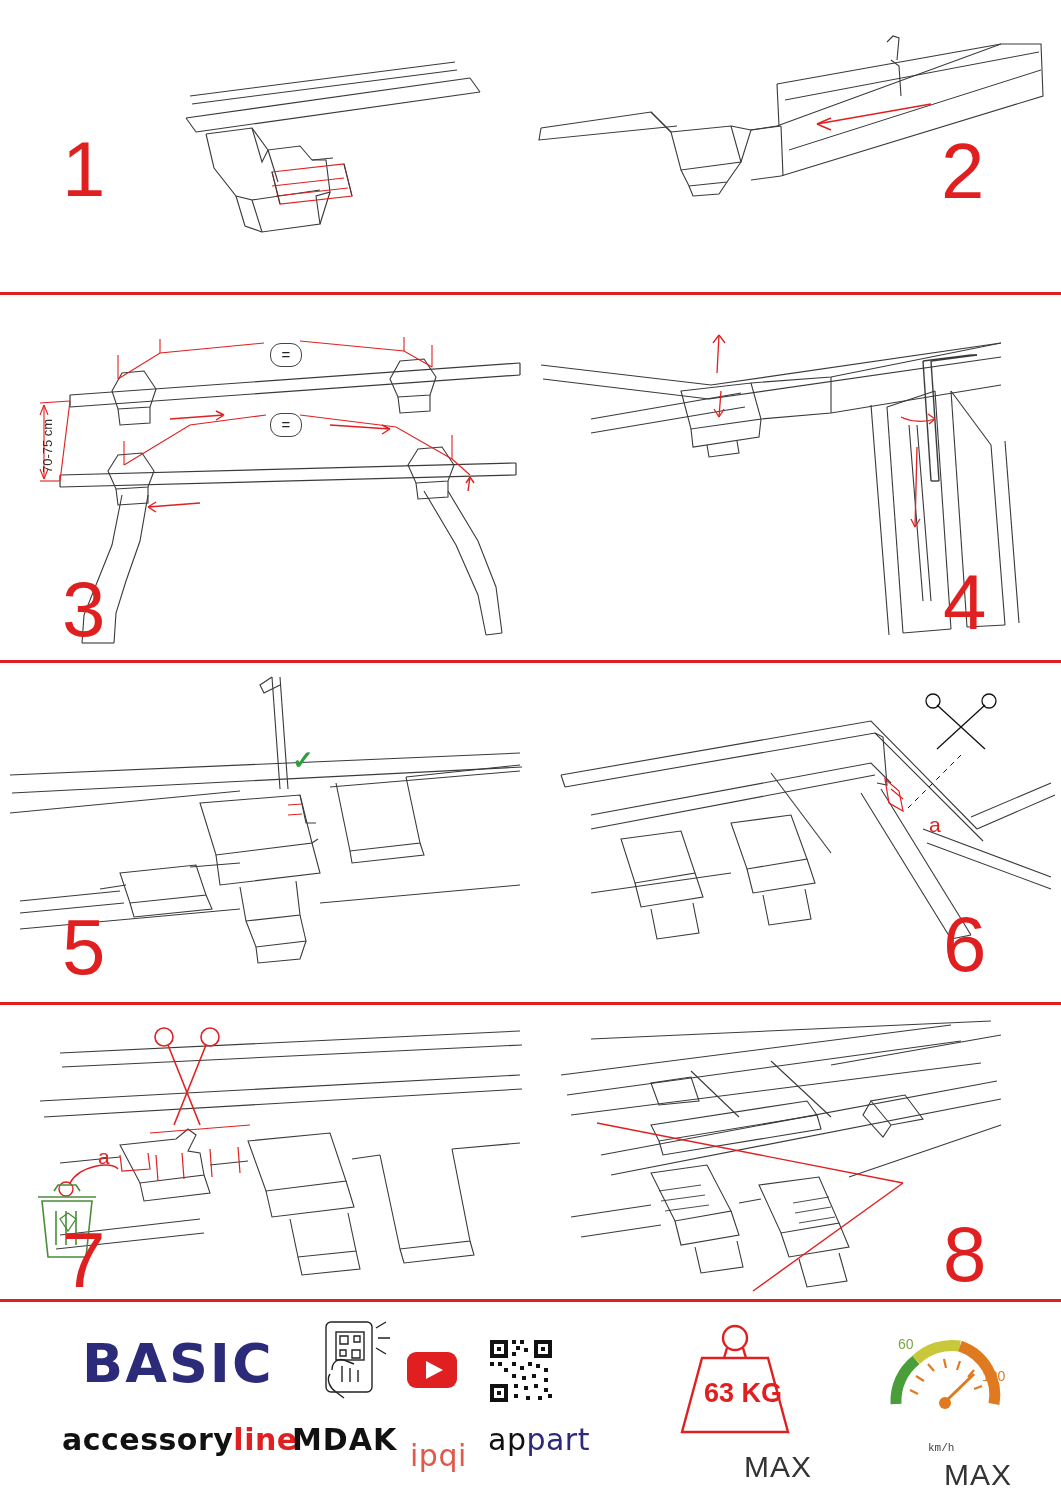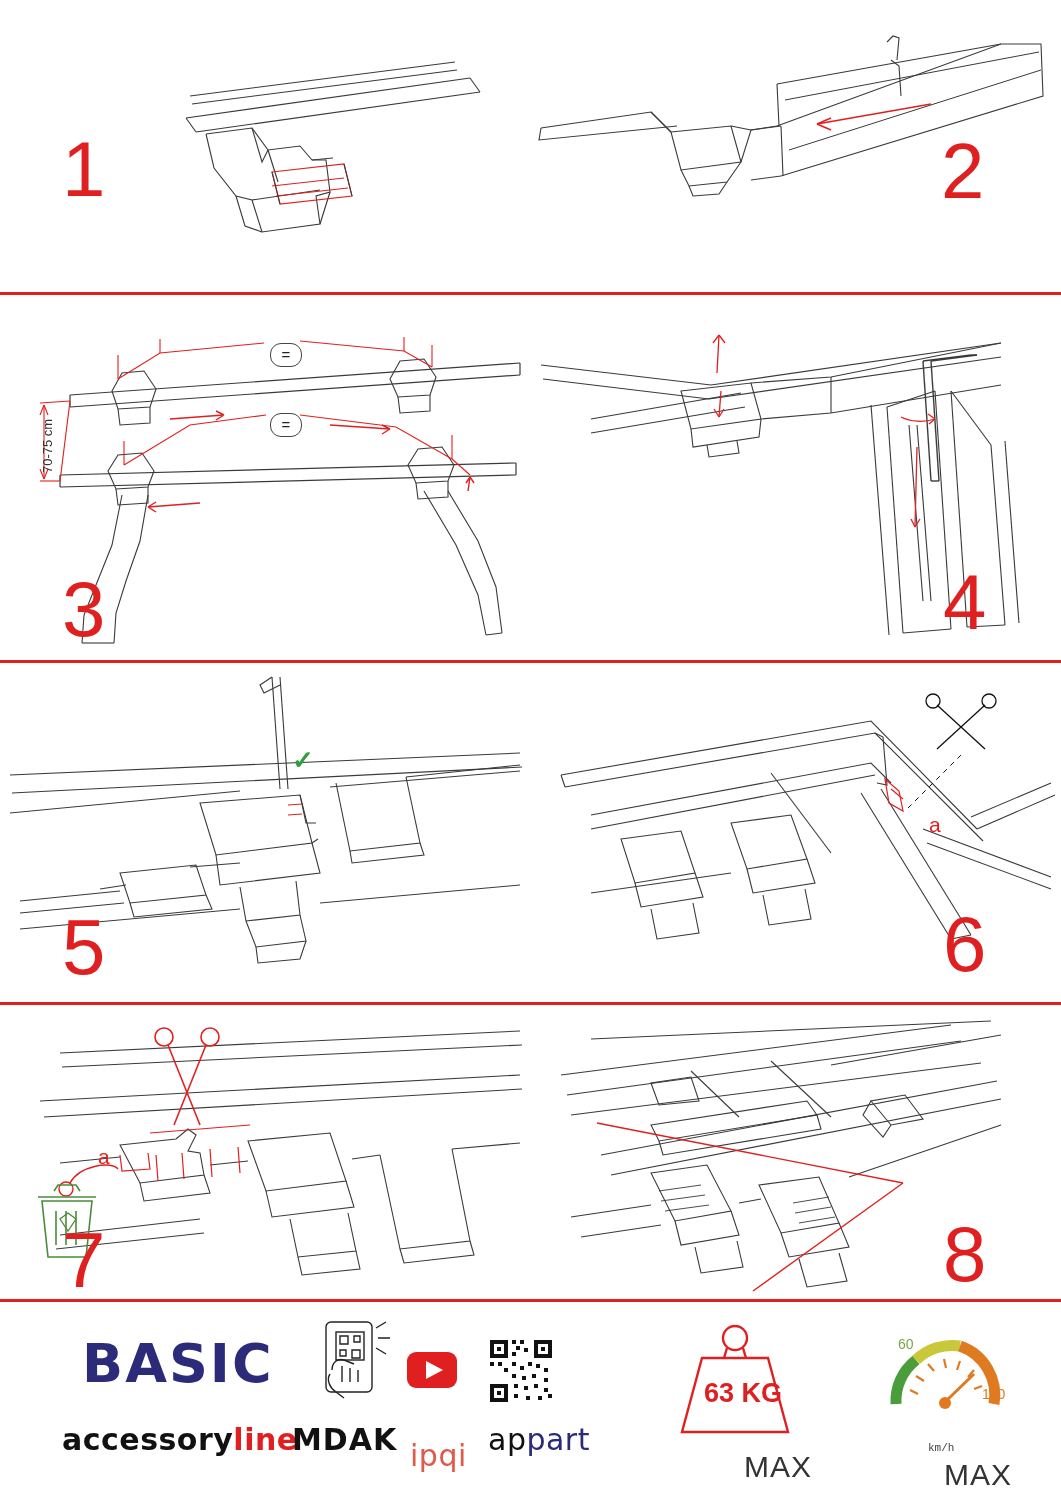--- a/index.html
+++ b/index.html
@@ -480,18 +480,18 @@
       </g>
       <g stroke="#e07a20" stroke-width="2.2" fill="none">
         <path d="M28 72 L36 76 M34 58 L42 63 M46 46 L52 53 M62 41 L64 50 M78 43 L75 52 M92 52 L86 59 M100 68 L92 71"></path>
       </g>
       <g fill="none" stroke="#e07a20" stroke-width="3">
         <path d="M63 84 L92 56"></path>
       </g>
       <circle cx="63" cy="85" r="6" fill="#e07a20"></circle>
     </svg>
     <div class="dialnum" style="left:898px;top:36px;">60</div>
-    <div class="dialnum orange" style="left:982px;top:86px;">120</div>
+    <div class="dialnum orange" style="left:982px;top:68px;">120</div>
     <div class="kmh" style="left:928px;top:142px;">km/h</div>
     <div class="maxlabel" style="left:912px;top:158px;">MAX</div>
 
   </div>
 </div>
 
 </body></html>

